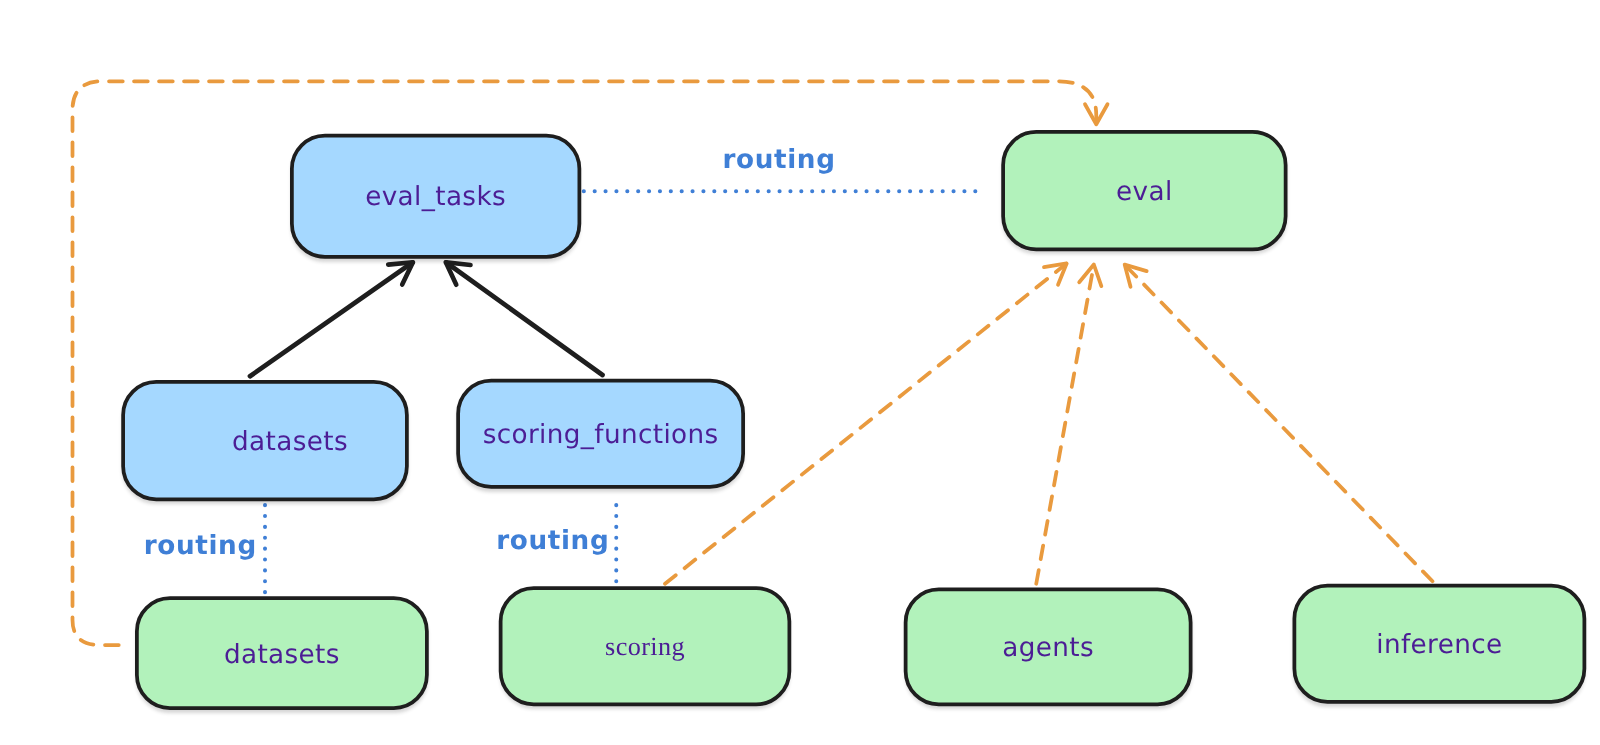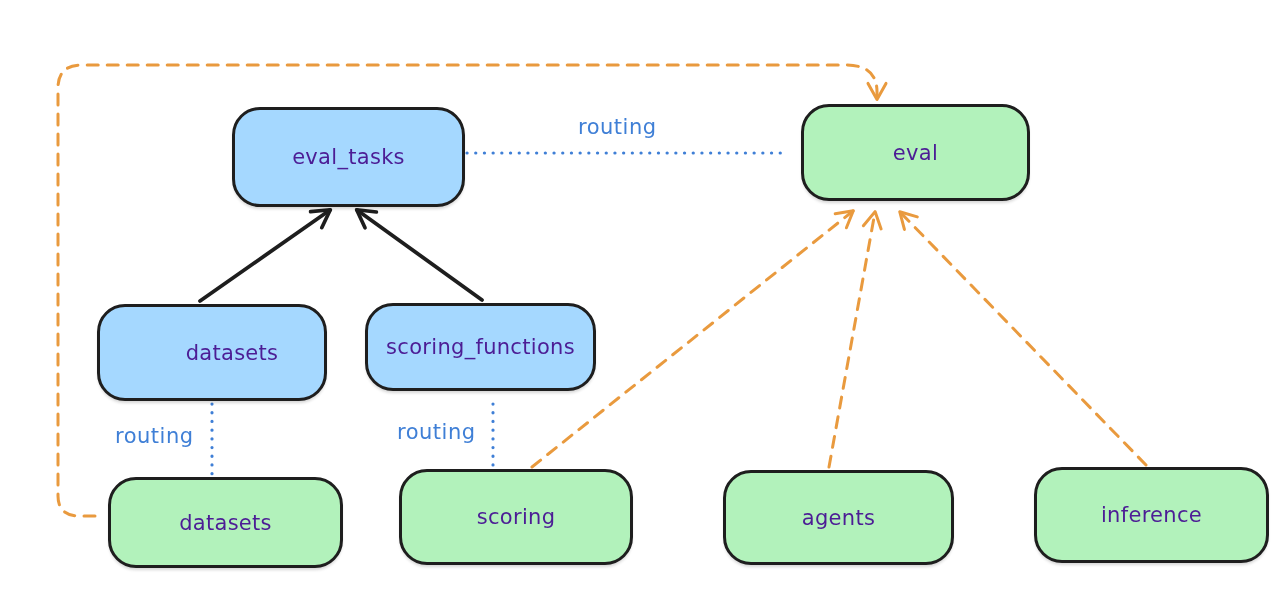--- a/index.html
+++ b/index.html
@@ -35,29 +35,29 @@
     box-shadow: 0 3px 3px -1px rgba(30,30,30,0.18);
   }
   .node.blue  { background: #a5d8ff; }
   .node.green { background: #b2f2bb; margin-left: 13px; }
 
   .n-eval_tasks        { left: 232px; top: 107px; width: 233px; height: 100px; }
   .n-eval              { left: 788px; top: 104px; width: 229px; height:  97px; }
   .n-datasets          { left:  97px; top: 304px; width: 230px; height:  97px; padding-left: 40px; }
   .n-scoring_functions { left: 365px; top: 303px; width: 231px; height:  88px; }
   .n-datasetio         { left:  95px; top: 477px; width: 235px; height:  91px; }
-  .n-scoring           { left: 386px; top: 469px; width: 234px; height:  96px; }
+  .n-scoring           { left: 386px; top: 469px; width: 234px; height:  96px; font-family: Liberation Serif, serif; }
   .n-agents            { left: 710px; top: 470px; width: 231px; height:  95px; border-radius: 28px; }
   .n-inference         { left:1021px; top: 467px; width: 235px; height:  96px; }
 
   .edge-label {
     position: absolute;
     color: #3f7fd6;
     font-size: 21px;
-    font-weight: 400;
+    font-weight: 700;
     letter-spacing: 0.5px;
   }
   .r-top    { left: 578px; top: 115px; }
   .r-left   { left: 115px; top: 424px; }
   .r-middle { left: 397px; top: 420px; }
 </style>
 </head>
 <body>
 
 <div class="canvas">

